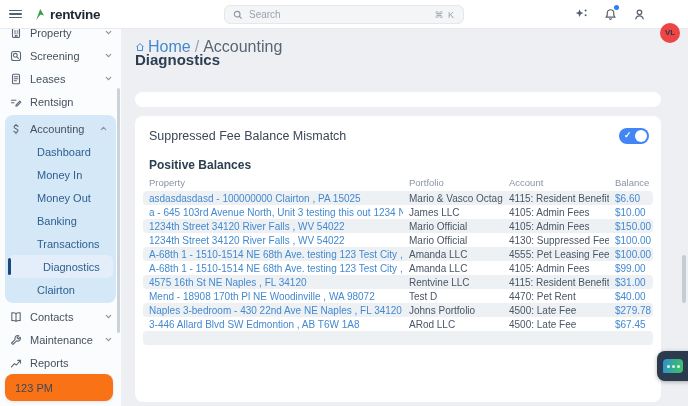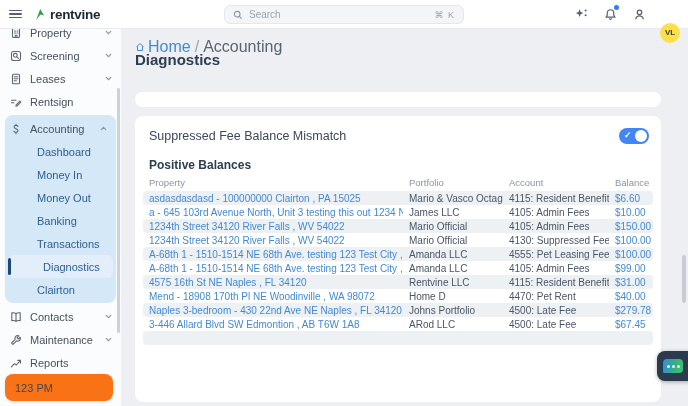--- a/index.html
+++ b/index.html
@@ -17,21 +17,21 @@
   .logo{display:flex;align-items:center;margin-left:12px;gap:4px;}
   .logo-text{font-size:13.5px;font-weight:700;color:#1d2733;letter-spacing:-.3px;}
   .searchbox{position:absolute;left:50%;top:5px;transform:translateX(-50%);
     width:222px;height:17px;background:#f4f5f7;border:1px solid #e4e7ec;border-radius:6px;
     display:flex;align-items:center;padding:0 8px;gap:6px;}
   .searchbox .ph{font-size:10px;color:#9aa3b0;flex:1;}
   .searchbox .kbd{font-size:9px;color:#9aa3b0;letter-spacing:1px;}
   .top-icons{position:absolute;right:8px;top:0;height:28px;display:flex;align-items:center;gap:13px;}
   .tico{position:relative;display:flex;align-items:center;justify-content:center;width:16px;height:16px;cursor:pointer;}
   .dot-badge{position:absolute;top:-1px;right:-1px;width:5px;height:5px;border-radius:50%;background:#2f7ef7;}
-  .avatar{width:20px;height:20px;border-radius:50%;background:#fde047;color:#2a3a4a;
+  .avatar{width:20px;height:20px;border-radius:50%;background:#ef4444;color:#2a3a4a;
     font-size:8px;font-weight:700;display:flex;align-items:center;justify-content:center;cursor:pointer;margin-top:37px;}
   
   .sidebar{position:absolute;top:28px;left:0;width:121px;bottom:0;background:#fbfcfd;overflow:hidden;z-index:10;}
   .side-list{margin-top:-7px;}
   .side-item{height:23px;display:flex;align-items:center;padding:0 8px 0 10px;gap:8px;cursor:pointer;}
   .side-item .lbl{font-size:11px;color:#45515f;flex:1;}
   .side-item .chev{color:#8b95a3;display:flex;}
   .acc-section{background:#d5e8f7;border-radius:8px;margin:2px 5px;padding:2px 0;}
   .acc-section .side-item{padding-left:5px;}
   .acc-child{height:23px;display:flex;align-items:center;padding-left:29px;cursor:pointer;
@@ -336,21 +336,21 @@
           <span class="cell c-bal">$99.00</span>
         </div>
         <div class="t-row">
           <span class="cell c-prop">4575 16th St NE Naples , FL 34120</span>
           <span class="cell c-port">Rentvine LLC</span>
           <span class="cell c-acct">4115: Resident Benefit Package</span>
           <span class="cell c-bal">$31.00</span>
         </div>
         <div class="t-row">
           <span class="cell c-prop">Mend - 18908 170th Pl NE Woodinville , WA 98072</span>
-          <span class="cell c-port">Home D</span>
+          <span class="cell c-port">Test D</span>
           <span class="cell c-acct">4470: Pet Rent</span>
           <span class="cell c-bal">$40.00</span>
         </div>
         <div class="t-row">
           <span class="cell c-prop">Naples 3-bedroom - 430 22nd Ave NE Naples , FL 34120</span>
           <span class="cell c-port">Johns Portfolio</span>
           <span class="cell c-acct">4500: Late Fee</span>
           <span class="cell c-bal">$279.78</span>
         </div>
         <div class="t-row">

